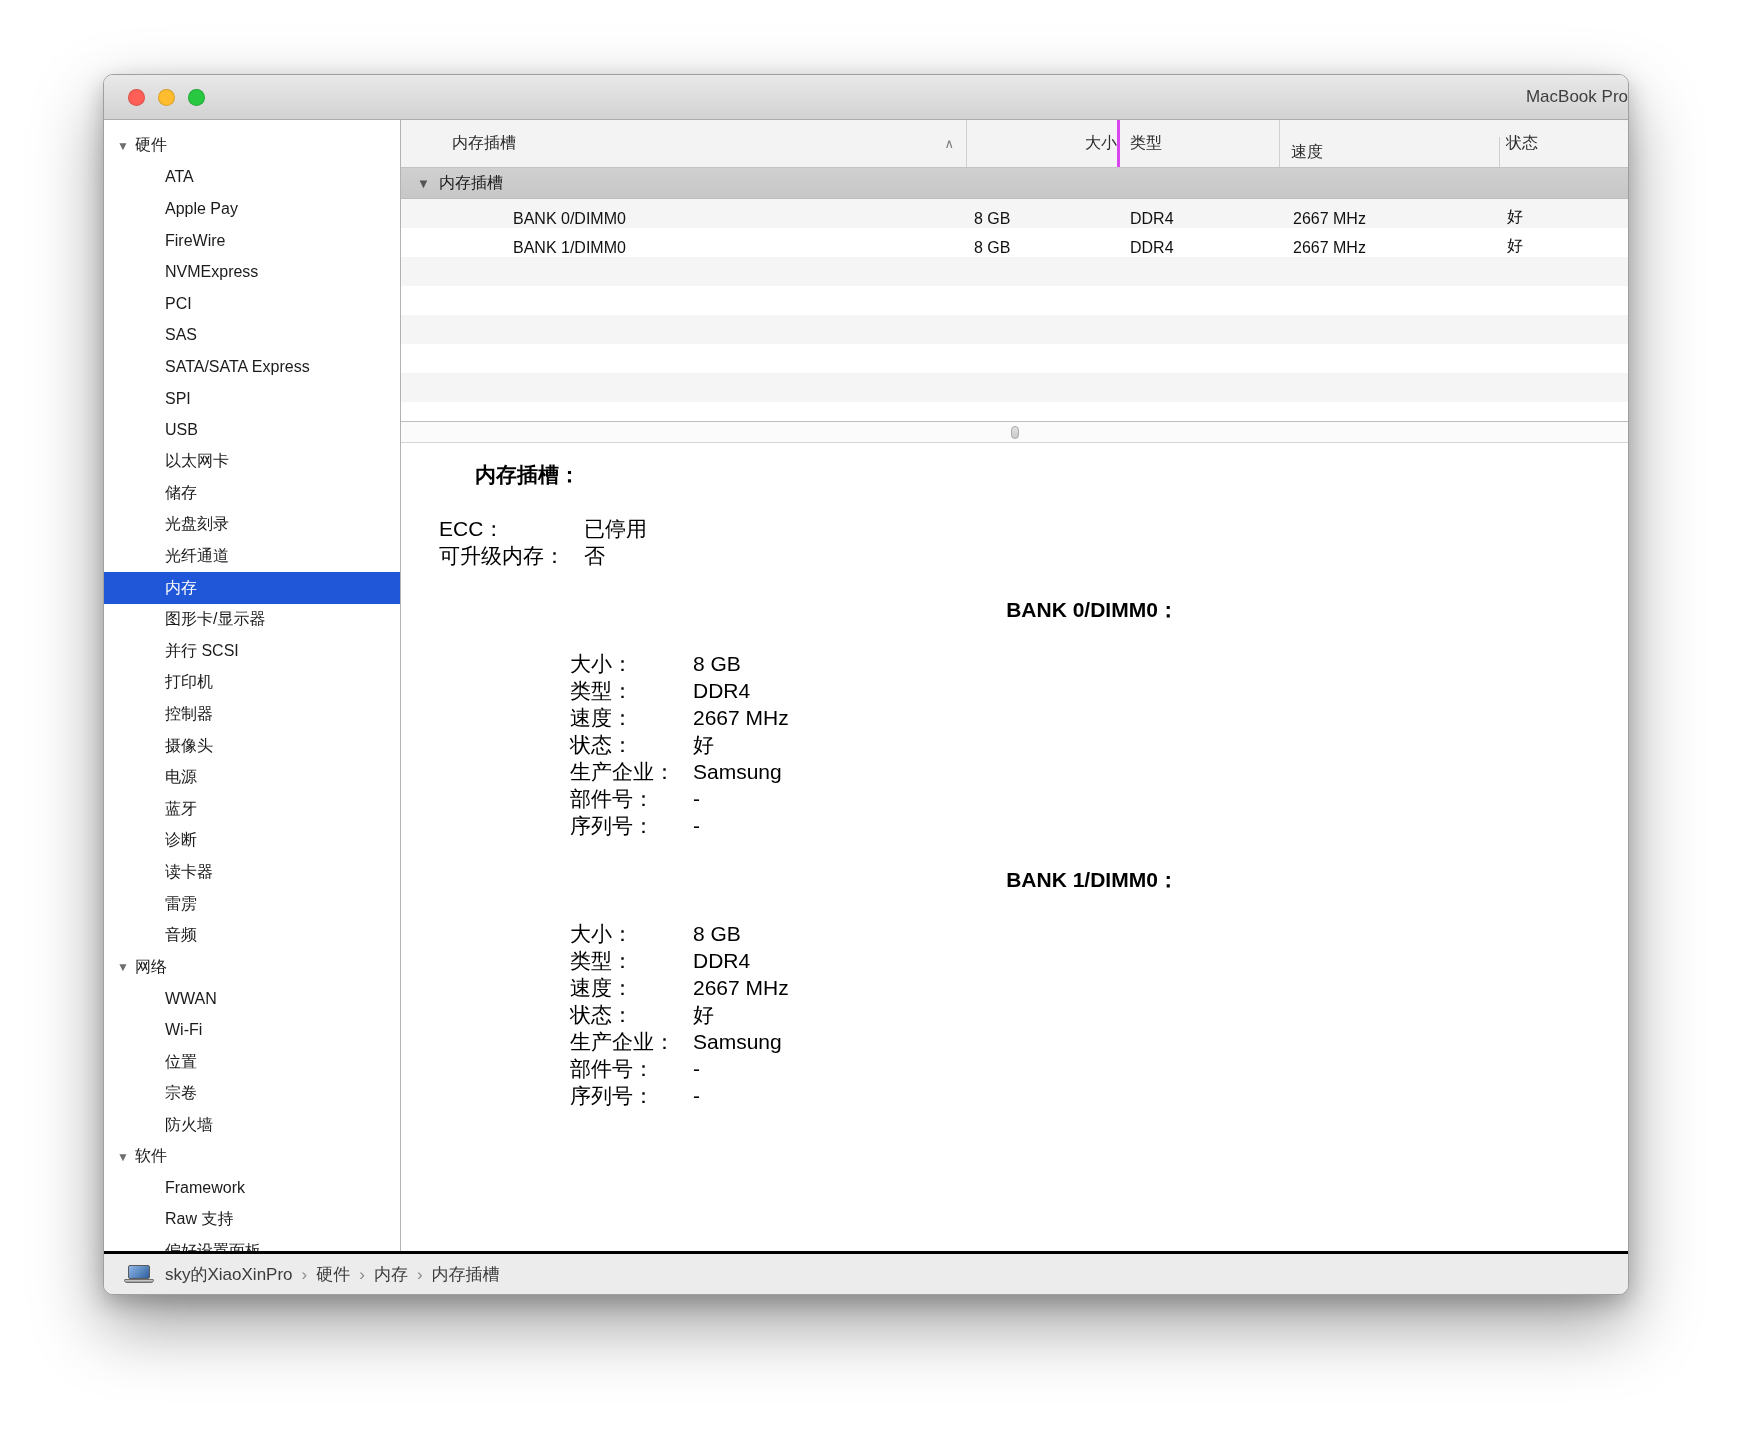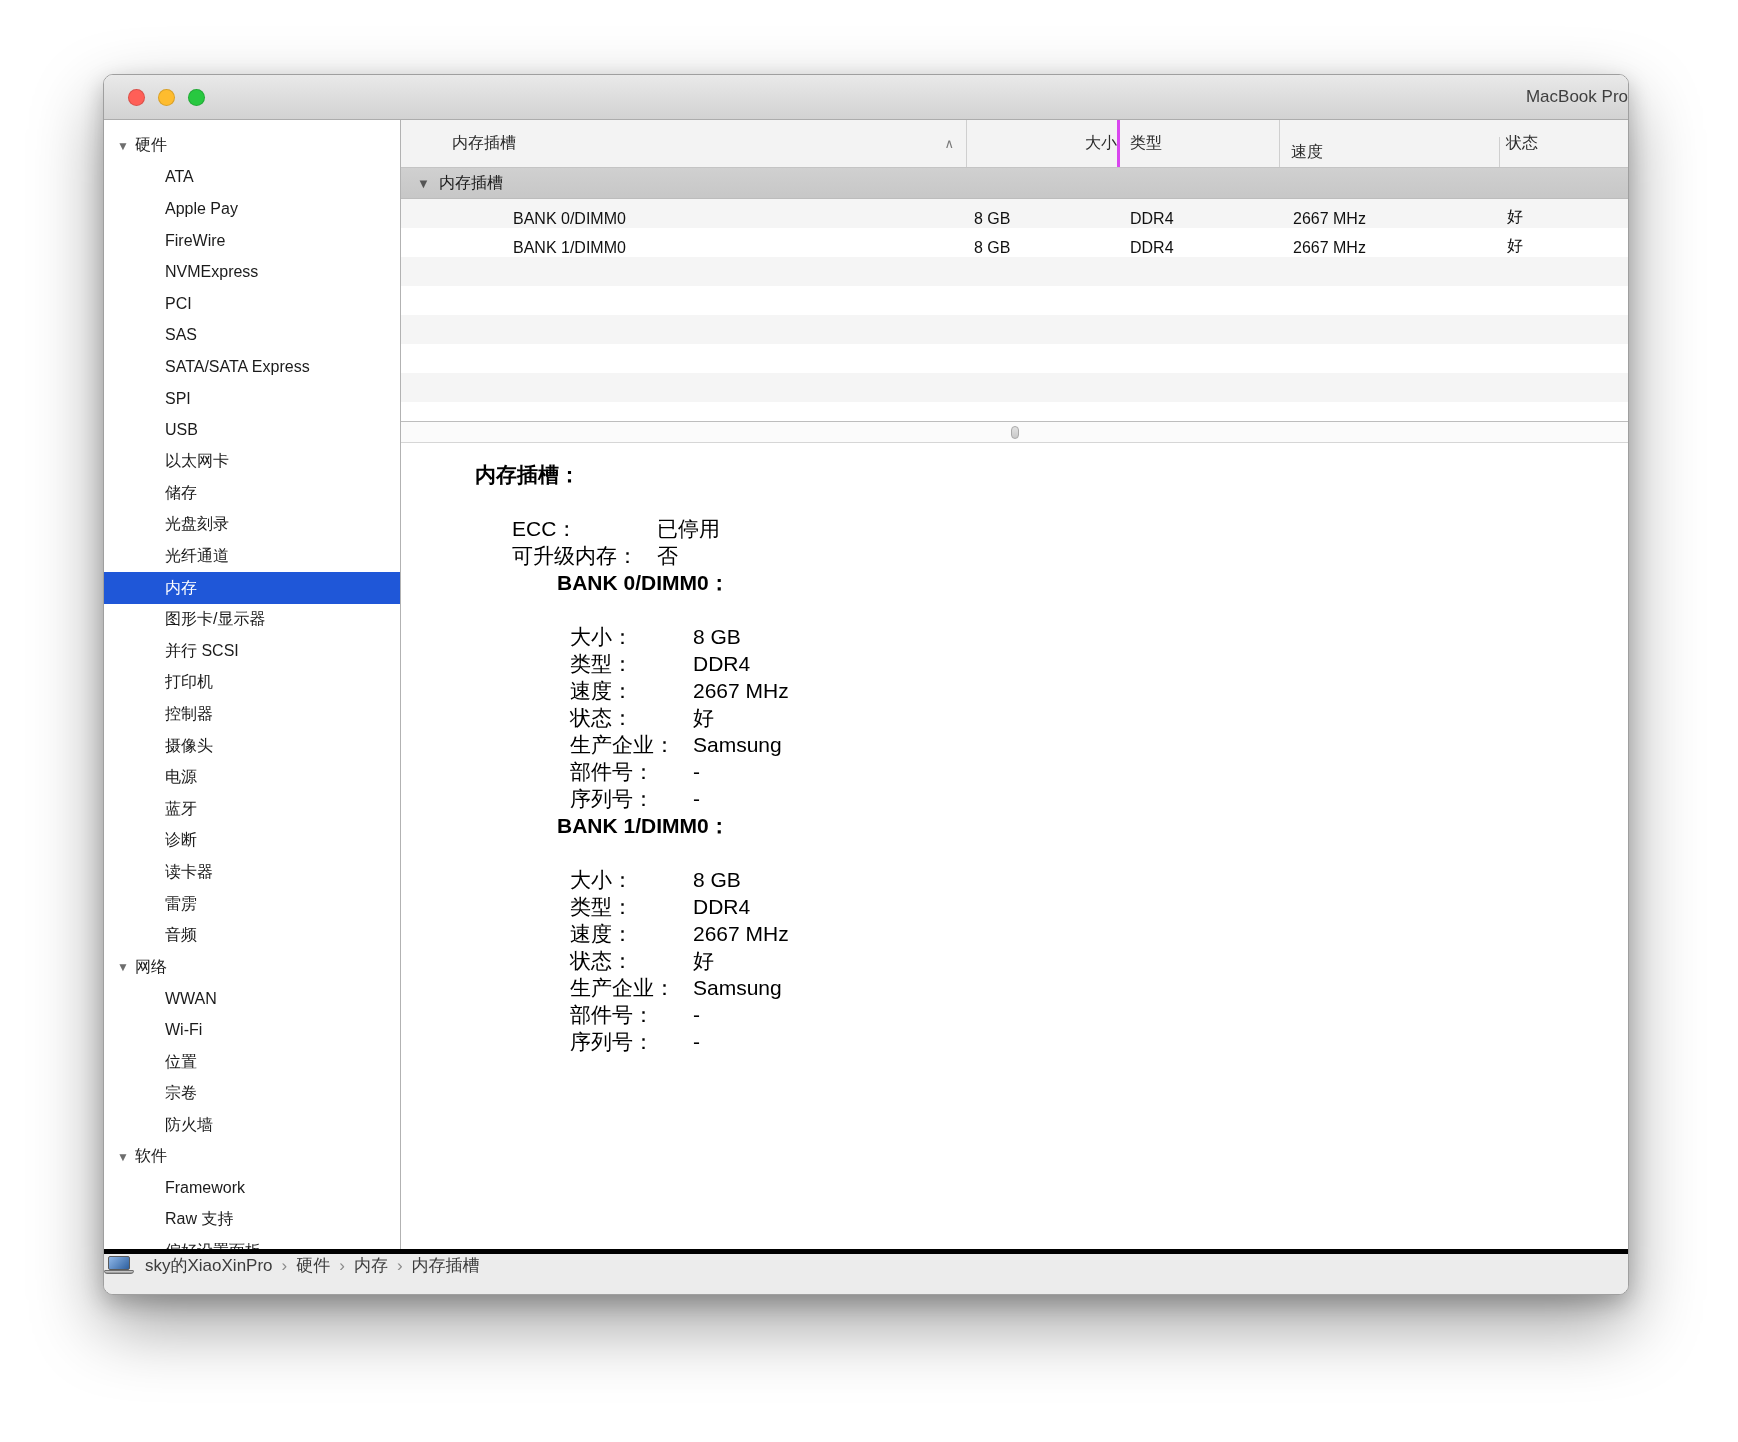--- a/index.html
+++ b/index.html
@@ -76,30 +76,30 @@
   }
   
   .splitter{
     flex:0 0 20px;background:#fbfbfb;border-top:1px solid #bdbdbd;border-bottom:1px solid #d6d6d6;
     display:flex;align-items:center;justify-content:center;cursor:row-resize;
   }
   .knob{width:8px;height:13px;border-radius:4px;background:linear-gradient(#e2e2e2,#c9c9c9);border:1px solid #a9a9a9;box-sizing:border-box;}
   
   .details{flex:1 1 auto;overflow:hidden;background:#ffffff;padding-top:18px;font-size:21px;line-height:27px;color:#000;}
   .d-heading{margin-left:74px;font-weight:bold;}
-  .d-global{margin-left:111px;}
+  .d-global{margin-left:38px;}
   .d-global .lbl{display:inline-block;width:145px;}
-  .d-bank-heading{margin-left:156px;font-weight:bold;}
+  .d-bank-heading{margin-left:156px;margin-top:27px;font-weight:bold;text-align:center;}
   .d-field{margin-left:169px;}
   .d-field .lbl{display:inline-block;width:123px;}
   .gap{height:27px;}
   
   .statusbar{
-    flex:0 0 40px;height:40px;background:#ececec;border-top:5px solid #000000;
-    display:flex;font-size:17px;color:#3c3c3c;
+    flex:0 0 40px;height:40px;background:#ececec;border-top:3px solid #000000;
+    display:flex;align-items:center;padding-left:20px;font-size:17px;color:#3c3c3c;
   }
   .laptop-icon{position:relative;width:30px;height:22px;margin-right:11px;flex:0 0 30px;}
   .laptop-icon .screen{
     position:absolute;left:4px;top:2px;width:22px;height:14px;border-radius:2px;
     background:linear-gradient(135deg,#8fb7e8,#2d5f9e);border:1.5px solid #5a5a5a;box-sizing:border-box;
   }
   .laptop-icon .base{
     position:absolute;left:0;top:16px;width:30px;height:4px;border-radius:1px 1px 3px 3px;
     background:linear-gradient(#d9d9d9,#8e8e8e);border:1px solid #6f6f6f;box-sizing:border-box;
   }

